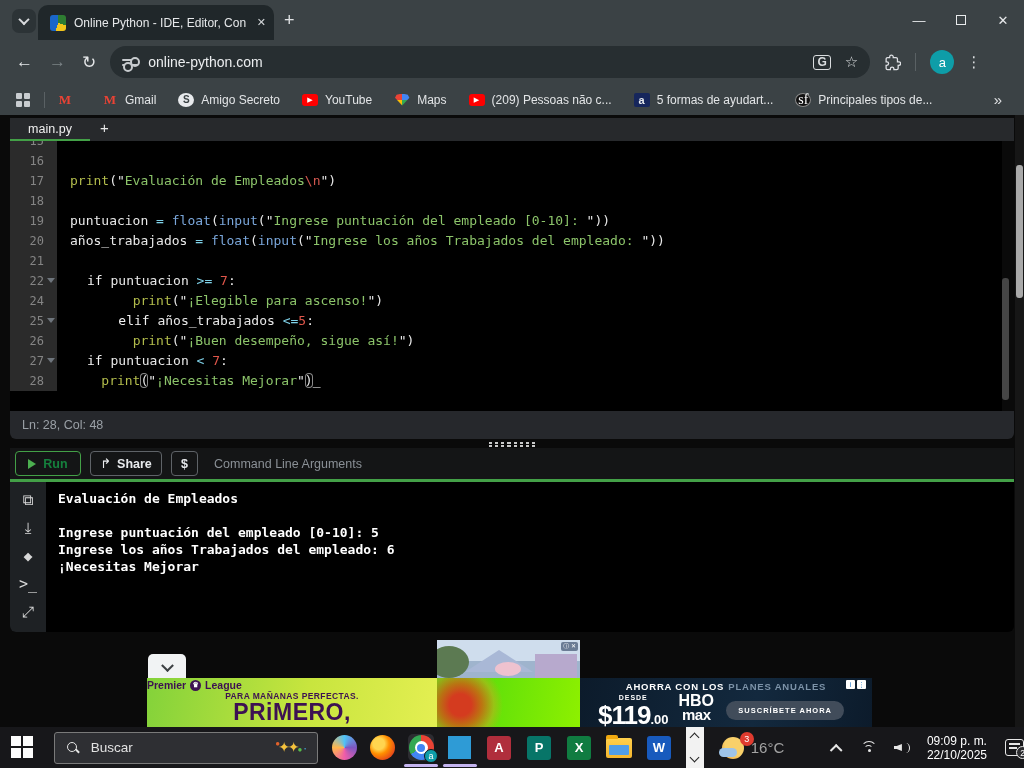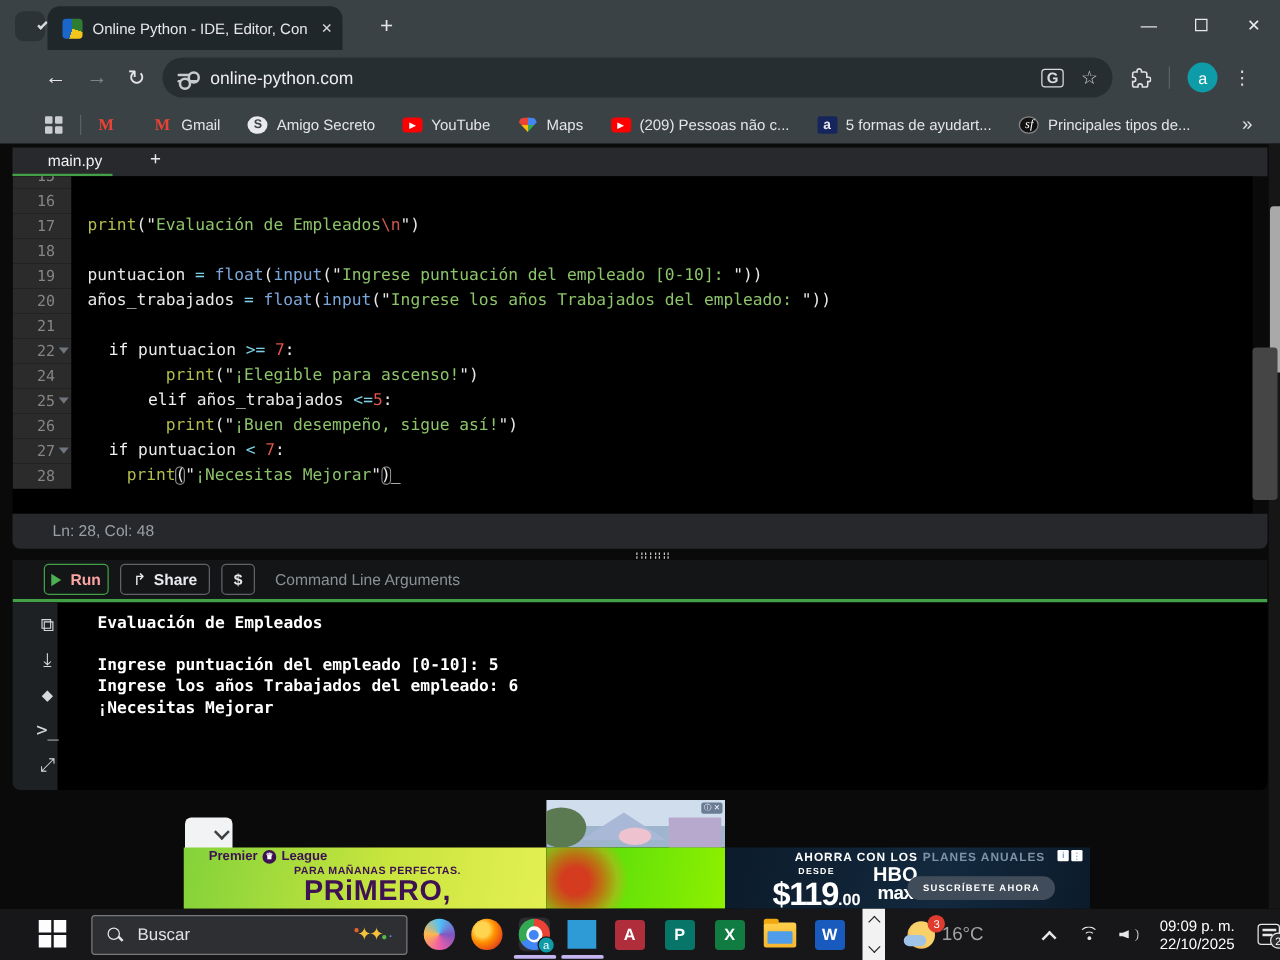--- a/index.html
+++ b/index.html
@@ -1,18 +1,18 @@
 <!DOCTYPE html>
 <html><head>
 <meta charset="utf-8">
 <style>
   * { margin:0; padding:0; box-sizing:border-box; }
   html,body { width:1024px; height:768px; overflow:hidden; background:#000; }
   body { font-family:"Liberation Sans", sans-serif; position:relative; }
-  .abs { position:absolute;padding-left:20px; }
+  .abs { position:absolute; }
 
   
   #tabstrip { left:0; top:0; width:1024px; height:40px; background:#3b4245; }
   #tab-search-btn { left:12px; top:9px; width:24px; height:24px; border-radius:7px; background:#2c3336; display:flex; align-items:center; justify-content:center; }
   .chev-down { width:8px; height:8px; border-right:2px solid #d8dadd; border-bottom:2px solid #d8dadd; transform:rotate(45deg) translate(-1px,-1px); }
   #active-tab { left:38px; top:5px; width:236px; height:35px; background:#20272a; border-radius:10px 10px 0 0; display:flex; align-items:center; padding:0 8px 0 12px; overflow:hidden; }
   #tab-favicon { width:16px; height:16px; border-radius:3px; background:conic-gradient(#2e7d32 0 30%, #f3c61b 30% 55%, #1a66c9 55% 100%); flex:0 0 16px; margin-right:8px; }
   #tab-title { color:#e6e8ea; font-size:12px; white-space:nowrap; overflow:hidden; flex:1; }
   #tab-close { color:#d4d7da; font-size:11px; margin-left:6px; }
   #new-tab-btn { left:284px; top:12px; color:#e1e3e5; font-size:18px; line-height:16px; }
@@ -41,21 +41,21 @@
   #apps-grid-icon b { background:#c9cdd0; border-radius:1px; }
   #bm-divider { width:1px; height:16px; background:#5a6164; margin:0 12px 0 14px; }
   .bookmark { display:flex; align-items:center; margin-right:22px; }
   .bm-ic { width:16px; height:16px; margin-right:7px; display:flex; align-items:center; justify-content:center; font-size:10px; flex:0 0 16px; }
   .bm-label { color:#e3e5e7; font-size:12px; white-space:nowrap; }
   .ic-gmail { color:#ea4335; font-weight:bold; font-size:13px; font-family:"Liberation Serif", serif; }
   .ic-globe { width:14px; height:14px; border-radius:50%; background:#e8eaed; color:#3b4245; font-weight:bold; font-size:10px; display:flex; align-items:center; justify-content:center; }
   .ic-yt { width:16px; height:12px; border-radius:3px; background:#f00; color:#fff; font-size:7px; display:flex; align-items:center; justify-content:center; }
   .ic-maps { width:12px; height:12px; background:conic-gradient(#4285f4 0 25%, #34a853 25% 50%, #fbbc05 50% 75%, #ea4335 75% 100%); clip-path:polygon(50% 100%, 5% 35%, 15% 10%, 50% 0, 85% 10%, 95% 35%); }
   .ic-asq { width:14px; height:14px; background:#16265c; color:#e8eaed; font-size:11px; font-weight:bold; display:flex; align-items:center; justify-content:center; border-radius:2px; }
-  .ic-sf { width:14px; height:14px; background:#111; border:1px solid #888; color:#fff; border-radius:50%; font-size:10px; font-style:italic; font-family:"Liberation Serif", serif; display:flex; align-items:center; justify-content:center;text-align:right; }
+  .ic-sf { width:14px; height:14px; background:#111; border:1px solid #888; color:#fff; border-radius:50%; font-size:14px; font-family:"Liberation Serif", serif; display:flex; align-items:center; justify-content:center;text-align:right; }
   #bm-overflow { margin-left:auto; margin-right:22px; color:#dfe1e3; font-size:15px; }
 
   
   #page { left:0; top:115px; width:1024px; height:612px; background:#0a0a0a; }
   #page-scrollbar { left:1015px; top:115px; width:9px; height:612px; background:#161616; }
   #page-scroll-thumb { left:1016px; top:165px; width:7px; height:133px; background:#a9a9a9; border-radius:3px; }
 
   
   #editor-tabbar { left:10px; top:118px; width:1004px; height:23px; background:#27292c; }
   #file-tab { left:10px; top:118px; width:80px; height:23px; color:#f0f0f0; font-size:12.5px; display:flex; align-items:center; justify-content:center; border-bottom:2px solid #43a047; }
@@ -73,21 +73,21 @@
   .tk-caret { color:#fff; }
   #editor-scroll-thumb { left:1002px; top:278px; width:7px; height:122px; background:#454545; border-radius:3px; }
 
   #status-line { left:10px; top:411px; width:1004px; height:28px; background:#26282c; border-radius:0 0 6px 6px; display:flex; align-items:center; }
   #status-text { color:#9aa0a6; font-size:12.5px; margin-left:12px; }
   #drag-dots { left:489px; top:442px; width:46px; height:7px; display:grid; grid-template-columns:repeat(8,1fr); grid-template-rows:2px 2px; gap:1px 3px; }
   #drag-dots b { background:#c9c9c9; }
 
   #cmd-toolbar { left:10px; top:448px; width:1004px; height:31px; background:#141516; display:flex; align-items:center; }
   .tb-btn { height:25px; border-radius:4px; display:flex; align-items:center; justify-content:center; font-size:12.5px; font-weight:bold; }
-  #run-btn { width:52px; margin-left:5px; border:1px solid #43a047; color:#fca5a5; }
+  #run-btn { width:66px; margin-left:5px; border:1px solid #43a047; color:#15803d; }
   #run-play { width:0; height:0; border-top:5px solid transparent; border-bottom:5px solid transparent; border-left:8px solid #4caf50; margin-right:7px; }
   #share-btn { width:72px; margin-left:9px; border:1px solid #5f6368; color:#e8eaed; }
   #share-arrow { color:#e8eaed; margin-right:6px; font-size:13px; font-weight:normal; }
   #dollar-btn { width:27px; margin-left:9px; border:1px solid #5f6368; color:#e8eaed; }
   #cmd-input { color:#8a9096; font-size:12.5px; margin-left:16px; }
 
   #console-panel { left:10px; top:479px; width:1004px; height:153px; background:#000; border-top:3px solid #43a047; border-radius:0 0 6px 6px; }
   #console-iconbar { left:10px; top:482px; width:36px; height:150px; background:#1e2124; border-radius:0 0 0 6px; display:flex; flex-direction:column; align-items:center; padding-top:10px; gap:11px; }
   .con-ic { color:#d8d8d8; font-size:15px; height:17px; line-height:17px; font-family:"DejaVu Sans Mono", monospace; }
   #console-out { left:58px; top:490px; width:940px; font-family:"DejaVu Sans Mono", monospace; font-size:13px; font-weight:bold; color:#fff; line-height:17px; white-space:pre; }

